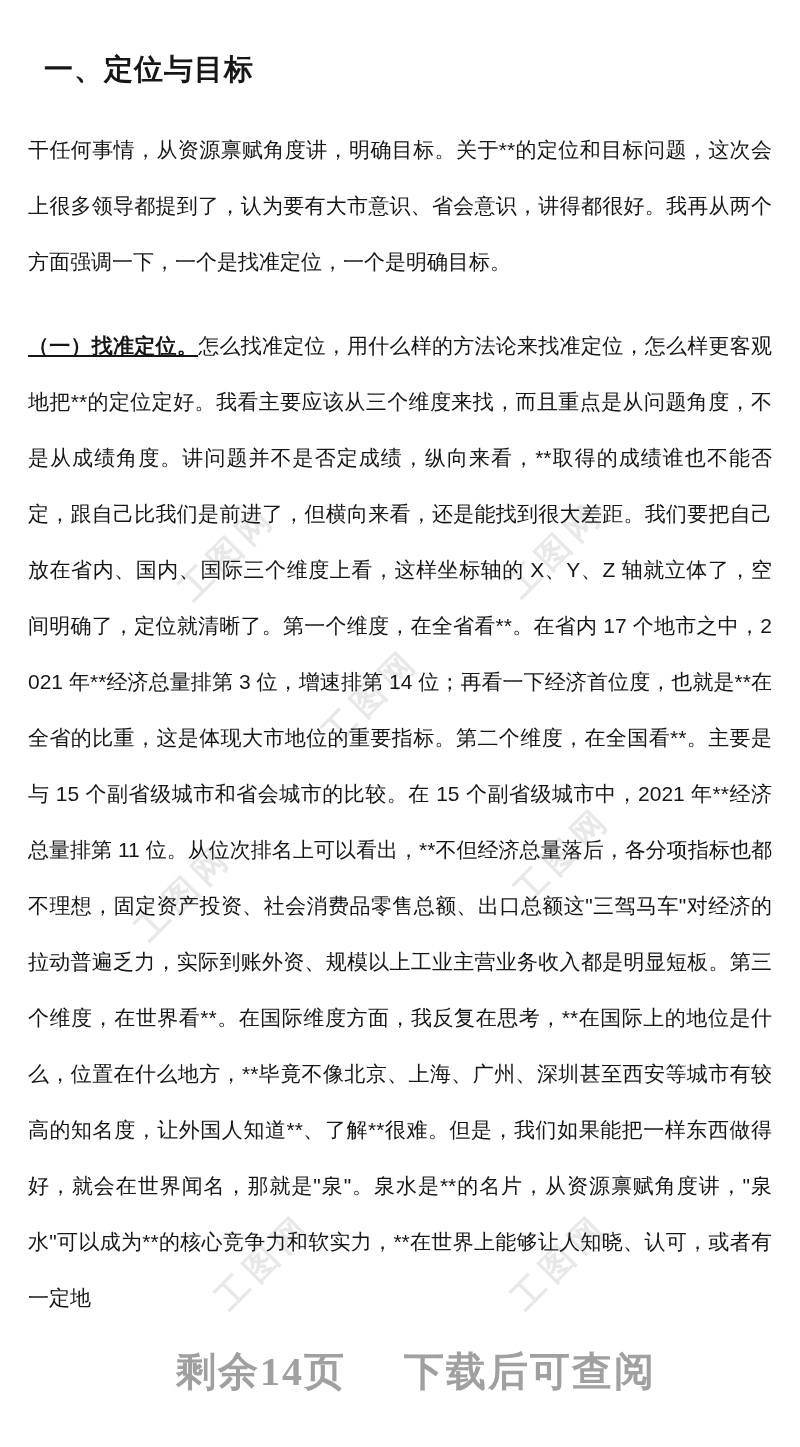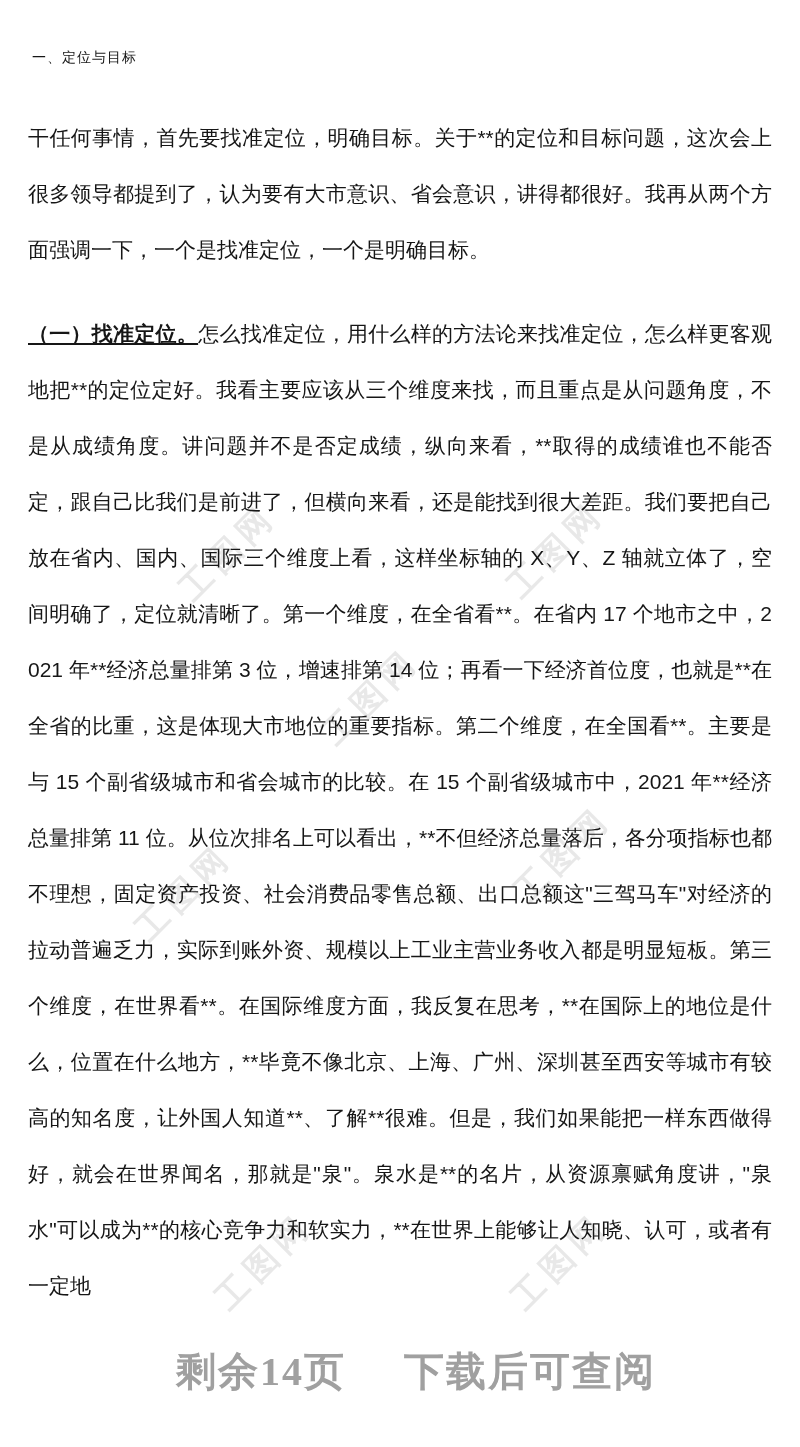--- a/index.html
+++ b/index.html
@@ -35,24 +35,24 @@
     white-space: nowrap;
     opacity: 0.55;
     font-family: "Liberation Sans", sans-serif;
   }
   .content {
     position: relative;
     z-index: 2;
     padding: 40px 28px 0 28px;
   }
   .heading {
-    margin: 4px;
-    font-size: 14px;
+    margin: 16px;
+    font-size: 29px;
     line-height: 26px;
-    font-weight: 400;
+    font-weight: 700;
     color: #161616;
     letter-spacing: 1px;
   }
   .para {
     margin: 28px 0 0 0;
     font-size: 21px;
     line-height: 56px;
     color: #161616;
     text-align: justify;
     text-align-last: left;
@@ -92,20 +92,20 @@
       <div class="watermark" style="left: 556px; top: 550px; color: rgb(215, 215, 215);">工图网</div>
       <div class="watermark" style="left: 371px; top: 697px; color: rgb(215, 215, 215);">工图网</div>
       <div class="watermark" style="left: 184px; top: 893px; color: rgb(215, 215, 215);">工图网</div>
       <div class="watermark" style="left: 563px; top: 855px; color: rgb(215, 215, 215);">工图网</div>
       <div class="watermark" style="left: 264px; top: 1262px; color: rgb(215, 215, 215);">工图网</div>
       <div class="watermark" style="left: 560px; top: 1262px; color: rgb(215, 215, 215);">工图网</div>
     </div>
   <div class="content">
     <h1 class="heading">一、定位与目标</h1>
     <div id="paragraphs">
-        <p class="para">干任何事情，首先要找准定位，明确目标。关于**的定位和目标问题，这次会上很多领导都提到了，认为要有大市意识、省会意识，讲得都很好。我再从两个方面强调一下，一个是找准定位，一个是明确目标。</p>
+        <p class="para">干任何事情，从资源禀赋角度讲，明确目标。关于**的定位和目标问题，这次会上很多领导都提到了，认为要有大市意识、省会意识，讲得都很好。我再从两个方面强调一下，一个是找准定位，一个是明确目标。</p>
         <p class="para"><span class="lead">（一）找准定位。</span>怎么找准定位，用什么样的方法论来找准定位，怎么样更客观地把**的定位定好。我看主要应该从三个维度来找，而且重点是从问题角度，不是从成绩角度。讲问题并不是否定成绩，纵向来看，**取得的成绩谁也不能否定，跟自己比我们是前进了，但横向来看，还是能找到很大差距。我们要把自己放在省内、国内、国际三个维度上看，这样坐标轴的 X、Y、Z 轴就立体了，空间明确了，定位就清晰了。第一个维度，在全省看**。在省内 17 个地市之中，2021 年**经济总量排第 3 位，增速排第 14 位；再看一下经济首位度，也就是**在全省的比重，这是体现大市地位的重要指标。第二个维度，在全国看**。主要是与 15 个副省级城市和省会城市的比较。在 15 个副省级城市中，2021 年**经济总量排第 11 位。从位次排名上可以看出，**不但经济总量落后，各分项指标也都不理想，固定资产投资、社会消费品零售总额、出口总额这"三驾马车"对经济的拉动普遍乏力，实际到账外资、规模以上工业主营业务收入都是明显短板。第三个维度，在世界看**。在国际维度方面，我反复在思考，**在国际上的地位是什么，位置在什么地方，**毕竟不像北京、上海、广州、深圳甚至西安等城市有较高的知名度，让外国人知道**、了解**很难。但是，我们如果能把一样东西做得好，就会在世界闻名，那就是"泉"。泉水是**的名片，从资源禀赋角度讲，"泉水"可以成为**的核心竞争力和软实力，**在世界上能够让人知晓、认可，或者有一定地</p>
       </div>
   </div>
   <div class="footer" style="color: rgb(160, 160, 160); padding-left: 32px;">
     <span>剩余14页</span><span class="spacer"></span><span>下载后可查阅</span>
   </div>
 </div>
 
 </body></html>

